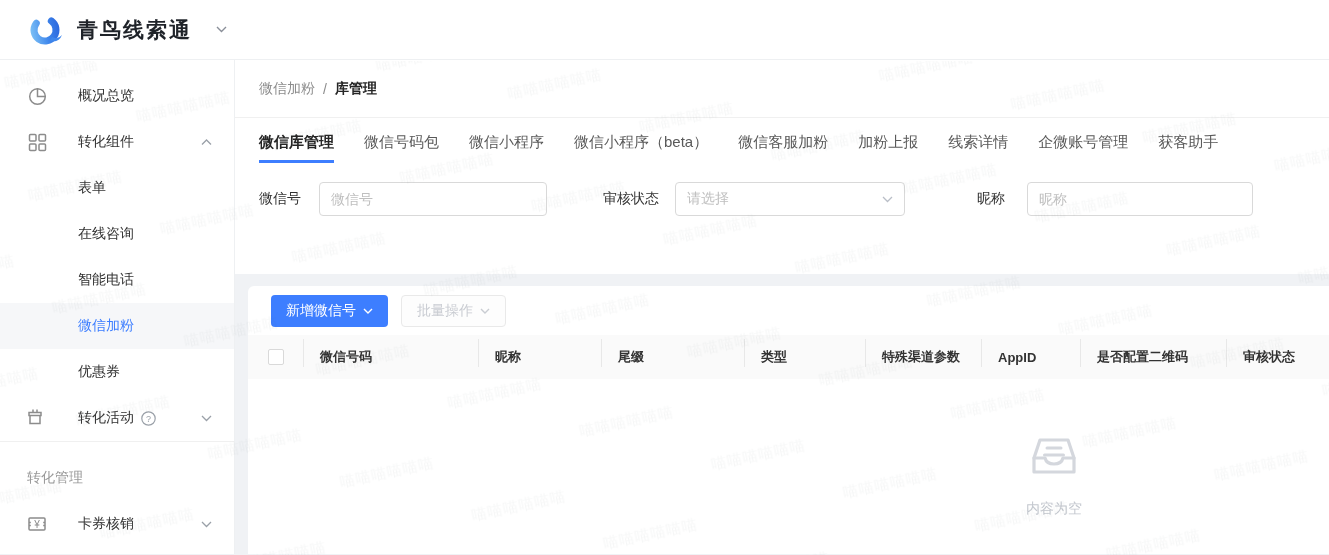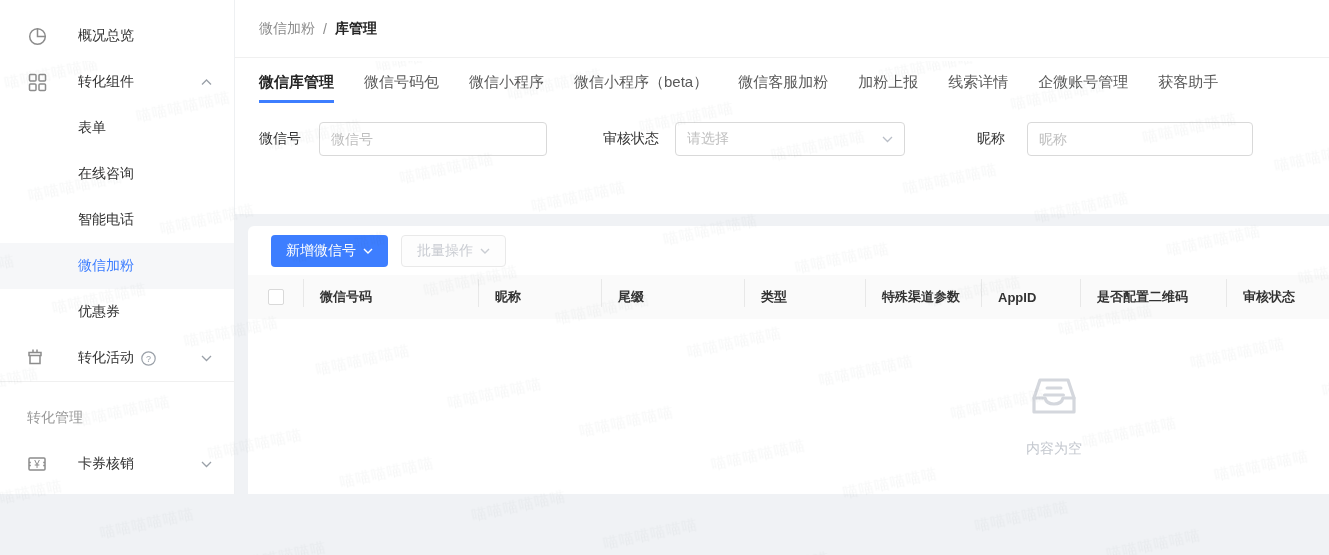--- a/index.html
+++ b/index.html
@@ -69,20 +69,41 @@
   .empty-state .empty-text { margin-top:18px; font-size:14px; color:#c4c8cf; }
 
   
   .watermark { position:absolute; left:0; top:61px; right:0; bottom:0; z-index:30; pointer-events:none; }
 </style>
 </head>
 <body>
 
 <div class="page">
 
+  <div class="topbar">
+    <span style="display:flex;">
+      <svg width="36" height="36" viewBox="0 0 36 36">
+        <defs>
+          <linearGradient id="lg" x1="0" y1="0" x2="1" y2="1">
+            <stop offset="0" stop-color="#7fc3f6"></stop>
+              <stop offset="0.55" stop-color="#3f87ec"></stop>
+              <stop offset="1" stop-color="#2b66dd"></stop>
+          </linearGradient>
+        </defs>
+        <circle cx="17" cy="18" r="11" fill="none" stroke="url(#lg)" stroke-width="7" stroke-linecap="round" stroke-dasharray="52 18" transform="rotate(-55 17 18)"></circle>
+        <path d="M24 25 q 6 3 10 -2 q -3 8 -12 6 z" fill="#3f87ec"></path>
+      </svg>
+    </span>
+    <span class="brand-title">青鸟线索通</span>
+    <span class="brand-caret">
+      <svg width="11" height="7" viewBox="0 0 11 7">
+          <polyline points="1,1 5.5,5.5 10,1" fill="none" stroke="currentColor" stroke-width="1.4"></polyline>
+        </svg>
+    </span>
+  </div>
 
   <div class="body">
 
     <div class="sidebar">
       <div class="nav-item">
         <span class="nav-icon">
           <svg width="19" height="19" viewBox="0 0 19 19">
               <circle cx="9.5" cy="9.5" r="7.8" fill="none" stroke="currentColor" stroke-width="1.5"></circle>
               <path d="M9.5 1.7 L9.5 9.5 L17.3 9.5" fill="none" stroke="currentColor" stroke-width="1.5"></path>
             </svg>

